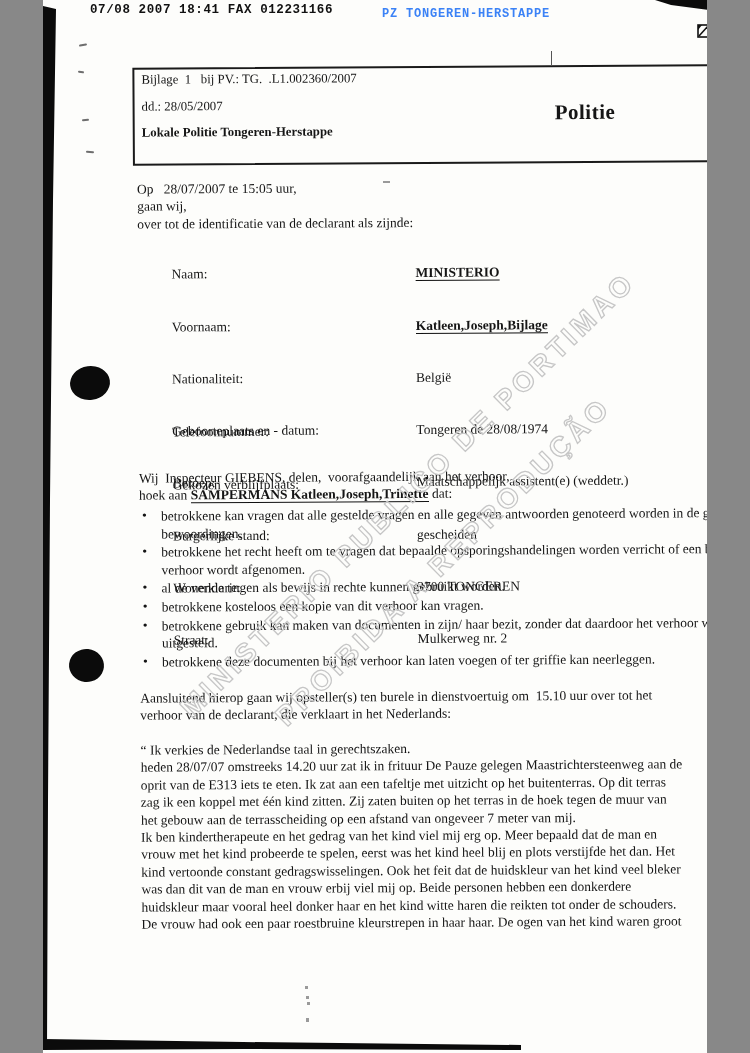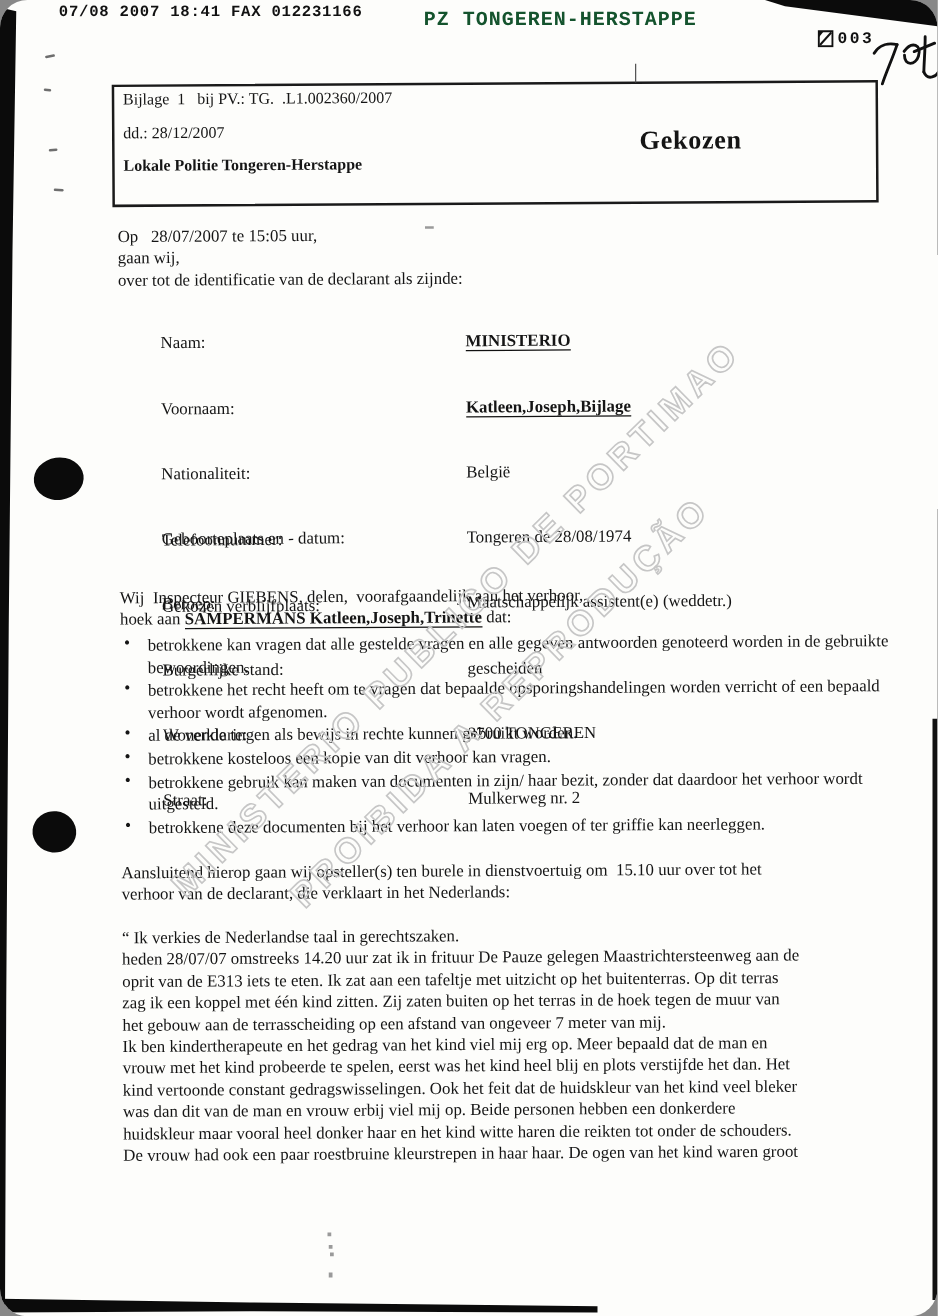--- a/index.html
+++ b/index.html
@@ -1,37 +1,36 @@
 <!DOCTYPE html>
 <html><head>
 <meta charset="utf-8">
 <style>
   * { box-sizing: border-box; margin: 0; padding: 0; }
   html, body { background: #888; }
   .page {
     position: relative;
-    width: 750px; height: 1053px;
+    width: 664px; height: 1053px;
     margin: 0 auto;
     background: #fdfdfb;
     overflow: hidden;
     font-family: "Liberation Serif", serif;
     color: #151515;
-    border-radius: 22px;
   }
   
   .fax-header { position: absolute; top: 0; left: 0; width: 750px; height: 46px; }
   .fax-ts {
     position: absolute; left: 47px; top: 3px;
     font-family: "Liberation Mono", monospace; font-weight: bold;
     font-size: 12.5px; letter-spacing: 0.6px; color: #111; white-space: pre;
   }
   .fax-sender {
     position: absolute; left: 339px; top: 7px;
     font-family: "Liberation Mono", monospace; font-weight: bold;
-    font-size: 16px; letter-spacing: 0.8px; color: #14532d; white-space: pre;
+    font-size: 12px; letter-spacing: 0.8px; color: #3b82f6; white-space: pre;
   }
   .fax-page { position: absolute; left: 654px; top: 23px; display: flex; align-items: center; gap: 3px; }
   .fax-page-num {
     font-family: "Liberation Mono", monospace; font-weight: bold;
     font-size: 13px; letter-spacing: 2px; color: #111;
   }
   
   .handwriting { position: absolute; left: 697px; top: 24px; }
   
   .doc {
@@ -127,23 +126,23 @@
       <path d="M45,7 C44,17 42,27 41,35"></path>
       <path d="M35,18 L52,13"></path>
       <path d="M41,35 C43,42 51,41 55,33"></path>
     </g>
   </svg>
 
   <div class="doc">
 
     <div class="header-box">
       <div class="hb-line hb-attach">Bijlage  1   bij PV.: TG.  .L1.002360/2007</div>
-      <div class="hb-line hb-date">dd.: 28/12/2007</div>
+      <div class="hb-line hb-date">dd.: 28/05/2007</div>
       <div class="hb-line hb-unit">Lokale Politie Tongeren-Herstappe</div>
-      <div class="hb-title">Gekozen</div>
+      <div class="hb-title">Politie</div>
     </div>
 
     <div class="intro lines">
 
         <div class="line">Op   28/07/2007 te 15:05 uur,</div>
 
         <div class="line">gaan wij,</div>
 
         <div class="line">over tot de identificatie van de declarant als zijnde:</div>
       </div>

